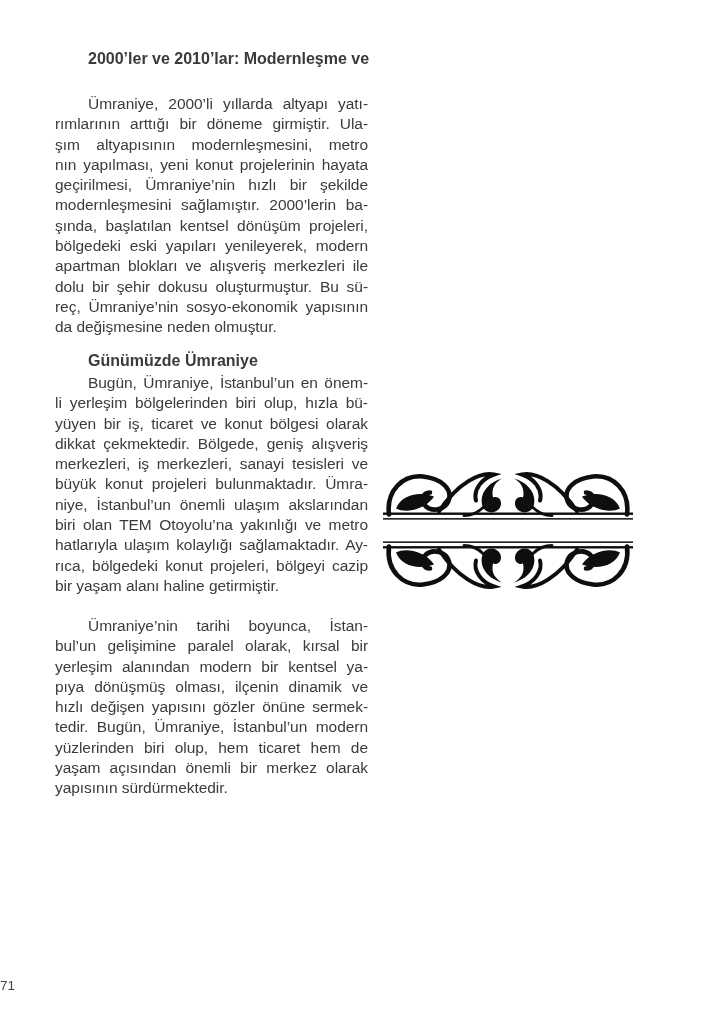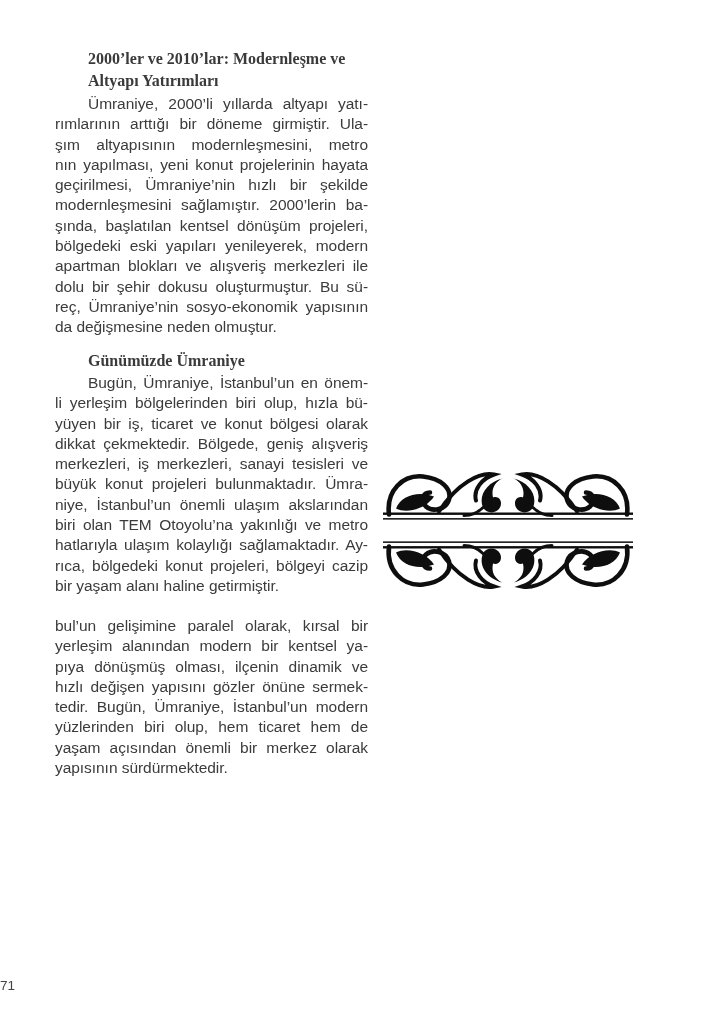--- a/index.html
+++ b/index.html
@@ -18,21 +18,21 @@
   }
   .heading {
     position: absolute;
     left: 88px;
     width: 300px;
     font-weight: bold;
     font-size: 16px;
     line-height: 22px;
     color: #3a3a3a;
   }
-  .heading .line { white-space: nowrap; text-align: left; font-family: Liberation Serif, serif; }
+  .heading .line { white-space: nowrap; text-align: left; }
   #heading1 { top: 48px; }
   #heading2 { top: 350px; }
   .para {
     position: absolute;
     left: 55px;
     width: 313px;
     font-size: 15.5px;
     line-height: 20.3px;
     letter-spacing: -0.05px;
     color: #3b3b3b;
@@ -71,21 +71,20 @@
     color: #444444;
   }
 </style>
 </head>
 <body>
 
 <div class="page">
 
   <div class="heading" id="heading1">
       <div class="line first">2000’ler ve 2010’lar: Modernleşme ve</div>
-      <div class="line last">Altyapı Yatırımları</div>
     </div>
 
   <div class="para" id="para1">
       <div class="line first">Ümraniye, 2000’li yıllarda altyapı yatı-</div>
       <div class="line">rımlarının arttığı bir döneme girmiştir. Ula-</div>
       <div class="line">şım altyapısının modernleşmesini, metro hatları-</div>
       <div class="line">nın yapılması, yeni konut projelerinin hayata</div>
       <div class="line">geçirilmesi, Ümraniye’nin hızlı bir şekilde</div>
       <div class="line">modernleşmesini sağlamıştır. 2000’lerin ba-</div>
       <div class="line">şında, başlatılan kentsel dönüşüm projeleri,</div>
@@ -108,20 +107,21 @@
       <div class="line">merkezleri, iş merkezleri, sanayi tesisleri ve</div>
       <div class="line">büyük konut projeleri bulunmaktadır. Ümra-</div>
       <div class="line">niye, İstanbul’un önemli ulaşım akslarından</div>
       <div class="line">biri olan TEM Otoyolu’na yakınlığı ve metro</div>
       <div class="line">hatlarıyla ulaşım kolaylığı sağlamaktadır. Ay-</div>
       <div class="line">rıca, bölgedeki konut projeleri, bölgeyi cazip</div>
       <div class="line last">bir yaşam alanı haline getirmiştir.</div>
     </div>
 
   <div class="para" id="para3">
+      <div class="line first">Ümraniye’nin tarihi boyunca, İstan-</div>
       <div class="line">bul’un gelişimine paralel olarak, kırsal bir</div>
       <div class="line">yerleşim alanından modern bir kentsel ya-</div>
       <div class="line">pıya dönüşmüş olması, ilçenin dinamik ve</div>
       <div class="line">hızlı değişen yapısını gözler önüne sermek-</div>
       <div class="line">tedir. Bugün, Ümraniye, İstanbul’un modern</div>
       <div class="line">yüzlerinden biri olup, hem ticaret hem de</div>
       <div class="line">yaşam açısından önemli bir merkez olarak</div>
       <div class="line last">yapısının sürdürmektedir.</div>
     </div>
 

